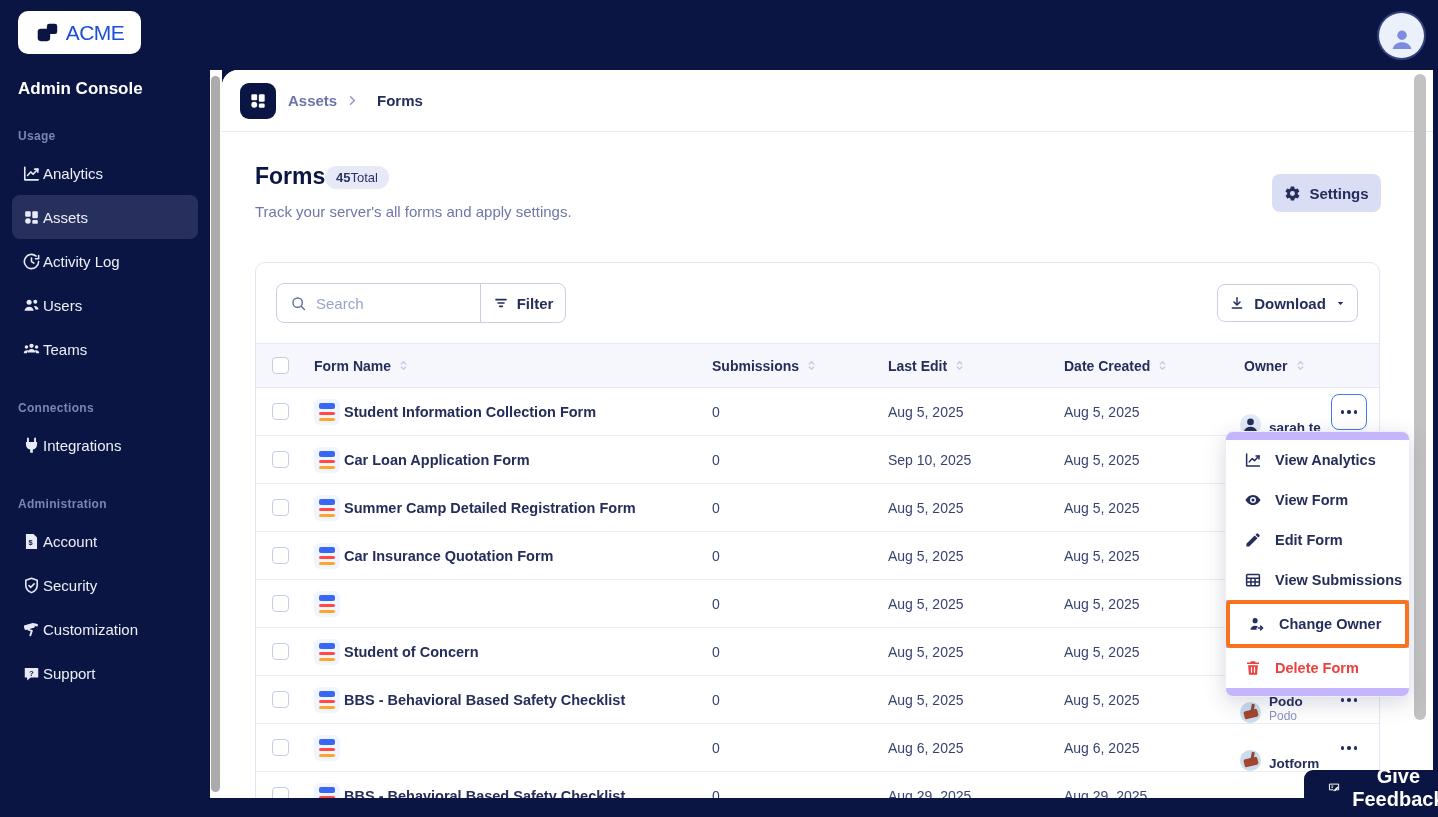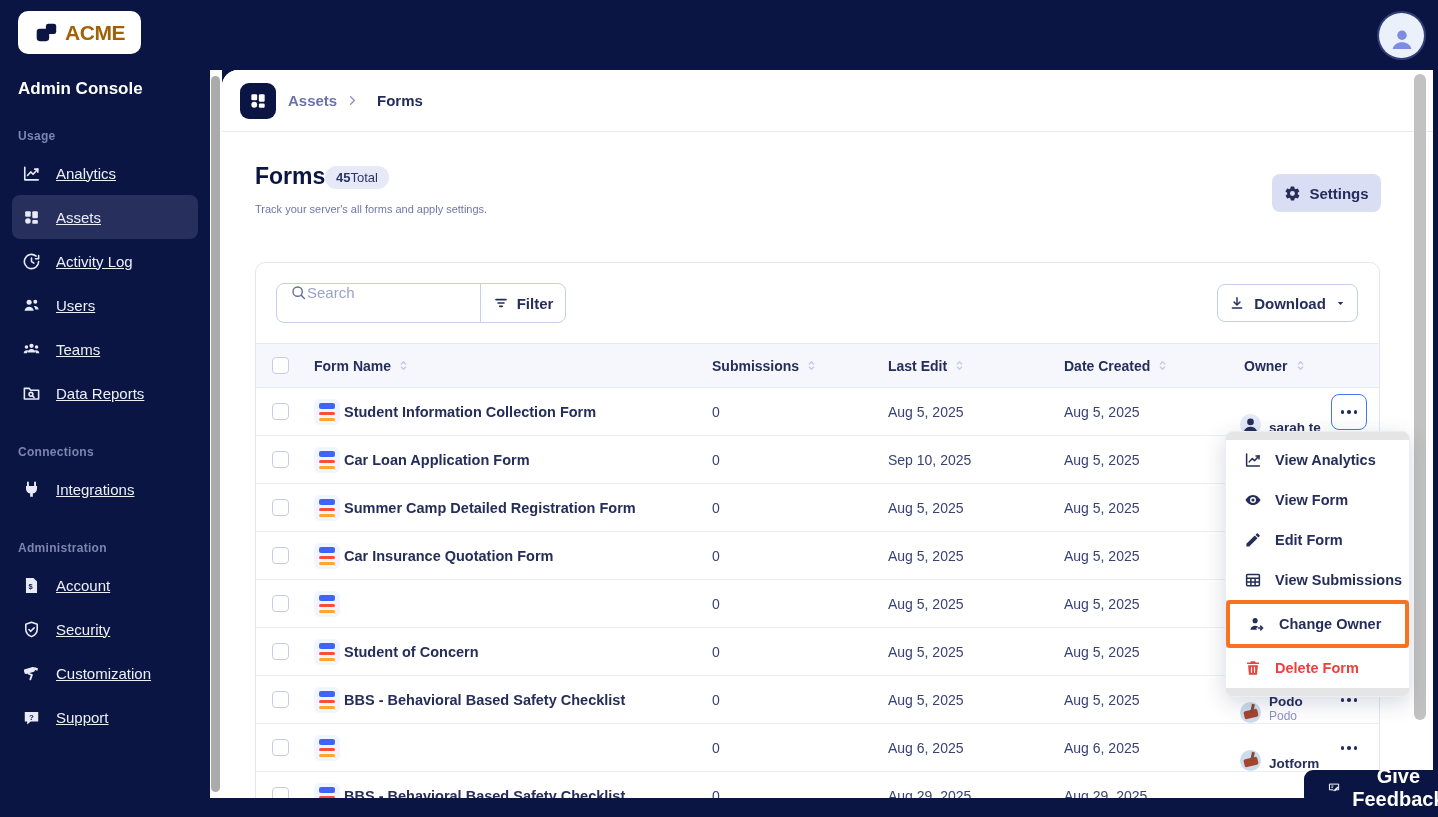--- a/index.html
+++ b/index.html
@@ -4,58 +4,58 @@
 <style>
   * { margin:0; padding:0; box-sizing:border-box; }
   html,body { width:1438px; height:817px; overflow:hidden; }
   body { font-family:"Liberation Sans", sans-serif; background:#0A1543; position:relative; color:#252D5B; }
   .icon svg { width:100%; height:100%; display:block; }
 
   
   .topbar { position:absolute; left:0; top:0; width:1438px; height:70px; background:#0A1543; z-index:30; }
   .logo { position:absolute; left:18px; top:11px; width:123px; height:43px; background:#fff; border-radius:10px; display:flex; align-items:center; justify-content:center; gap:5px; cursor:pointer; }
   .logo-icon { width:26px; height:26px; color:#0A1543; }
-  .logo-text { font-size:21px; font-weight:700; letter-spacing:-0.5px; color:#a16207; }
+  .logo-text { font-size:21px; font-weight:400; letter-spacing:-0.5px; color:#1d4ed8; }
   .topbar-avatar { position:absolute; left:1379px; top:13px; width:45px; height:45px; border-radius:50%; background:#EAF1FB; box-shadow:0 0 0 2px rgba(124,139,224,.35); display:flex; align-items:center; justify-content:center; overflow:hidden; cursor:pointer; }
   .topbar-avatar .icon { width:30px; height:30px; color:#7D8BE0; margin-top:6px; }
 
   
   .sidebar { position:absolute; left:0; top:53px; width:210px; height:747px; background:#0A1543; padding-top:26px; z-index:10; }
   .sidebar-title { margin-left:18px; font-size:17px; font-weight:700; color:#FFFFFF; }
   .nav-label { margin:30px 0 8px 18px; font-size:12px; font-weight:700; letter-spacing:.3px; color:#7C84B0; }
   .nav-items { list-style:none; padding:0 12px; }
-  .nav-item { height:44px; display:flex; align-items:center; gap:15px; padding-left:10px; border-radius:8px; color:#EDEFF7; cursor:pointer;text-decoration:underline; }
+  .nav-item { height:44px; display:flex; align-items:center; gap:2px; padding-left:10px; border-radius:8px; color:#EDEFF7; cursor:pointer; }
   .nav-item.active { background:#272F5C; }
   .nav-ic { width:19px; height:19px; color:#E8EBF7; flex:0 0 19px; }
   .nav-text { font-size:15px; font-weight:500; }
 
   .sidebar-scroll-track { position:absolute; left:210px; top:70px; width:12px; height:728px; background:#FDFDFD; z-index:11; }
   .sidebar-scroll-thumb { position:absolute; left:1px; top:6px; width:9px; height:716px; border-radius:5px; background:#ABABAB; }
 
   
   .main { position:absolute; left:222px; top:70px; width:1211px; height:747px; background:#fff; border-top-left-radius:16px; z-index:5; }
 
   .breadcrumb-bar { position:absolute; left:0; top:0; width:100%; height:62px; border-bottom:1px solid #E6E8F3; border-top-left-radius:16px; background:#fff; display:flex; align-items:center; }
   .crumb-icon { position:absolute; left:18px; top:13px; width:36px; height:36px; background:#0A1543; border-radius:9px; display:flex; align-items:center; justify-content:center; }
   .crumb-icon .icon { width:20px; height:20px; color:#fff; }
   .crumb-parent { position:absolute; left:66px; font-size:15px; font-weight:600; color:#6B73A8; cursor:pointer; }
   .crumb-sep { position:absolute; left:124px; width:13px; height:13px; color:#8E95BE; }
   .crumb-current { position:absolute; left:155px; font-size:15px; font-weight:700; color:#252D5B; }
 
   .page-title { position:absolute; left:33px; top:93px; font-size:23px; font-weight:800; color:#0A1543; }
   .title-badge { position:absolute; left:103px; top:96px; background:#E7E9F7; border-radius:13px; padding:4px 11px; font-size:13px; color:#2B3467; white-space:nowrap; }
   .title-badge b { font-weight:700; }
-  .page-subtitle { position:absolute; left:33px; top:133px; font-size:11px; color:#6F77A9; }
+  .page-subtitle { position:absolute; left:33px; top:133px; font-size:15px; color:#6F77A9; }
   .settings-btn { position:absolute; left:1050px; top:104px; width:109px; height:38px; background:#D9DEF5; border:none; border-radius:8px; display:flex; align-items:center; justify-content:center; gap:8px; font-size:15px; font-weight:600; color:#252D5B; cursor:pointer; font-family:inherit; }
   .settings-btn .icon { width:17px; height:17px; color:#252D5B; }
 
   
   .table-card { position:absolute; left:33px; top:192px; width:1125px; height:600px; background:#fff; border:1px solid #E3E6F2; border-radius:10px; }
   .search-filter { position:absolute; left:20px; top:20px; width:290px; height:40px; border:1px solid #C8CEE9; border-radius:8px; display:flex; background:#fff; }
-  .search-box { flex:1; display:flex; align-items:flex-start; gap:0; padding-left:13px; border-right:1px solid #C8CEE9; }
+  .search-box { flex:1; display:flex; align-items:center; gap:9px; padding-left:13px; border-right:1px solid #C8CEE9; }
   .search-box .icon { width:17px; height:17px; color:#646D9C; }
   .search-input { border:none; outline:none; width:140px; font-size:15px; font-family:inherit; color:#252D5B; }
   .search-input::placeholder { color:#9BA3CB; }
   .filter-btn { width:84px; border:none; background:none; display:flex; align-items:center; justify-content:center; gap:8px; font-size:15px; font-weight:600; color:#252D5B; cursor:pointer; font-family:inherit; border-radius:0 8px 8px 0; }
   .filter-btn .icon { width:16px; height:16px; color:#252D5B; }
   .download-btn { position:absolute; left:961px; top:21px; width:141px; height:38px; background:#fff; border:1px solid #C8CEE9; border-radius:8px; display:flex; align-items:center; justify-content:center; gap:9px; font-size:15px; font-weight:600; color:#252D5B; cursor:pointer; font-family:inherit; }
   .download-btn .icon { width:16px; height:16px; color:#252D5B; }
   .download-btn .caret { width:11px; height:11px; }
 
   .thead { position:absolute; left:0; top:80px; width:100%; height:45px; background:#F6F7FC; border-top:1px solid #E6E8F3; border-bottom:1px solid #E6E8F3; }
@@ -82,21 +82,21 @@
   .avatar.img::before { content:""; position:absolute; left:4px; top:8px; width:14px; height:8px; background:#A5442F; border-radius:2px; transform:rotate(-14deg); }
   .avatar.img::after { content:""; position:absolute; left:11px; top:2px; width:2.5px; height:9px; background:#8A4A3A; transform:rotate(12deg); }
   .owner-names { display:flex; flex-direction:column; overflow:hidden; }
   .owner-name { font-size:13.5px; font-weight:700; color:#252D5B; white-space:nowrap; overflow:hidden; max-width:58px; }
   .owner-sub { font-size:12px; color:#8A92C7; white-space:nowrap; }
   .dots { position:absolute; left:1075px; top:6px; width:36px; height:36px; border:none; background:none; border-radius:8px; display:flex; align-items:center; justify-content:center; gap:3px; color:#252D5B; cursor:pointer; }
   .dots i { width:3.5px; height:3.5px; border-radius:50%; background:currentColor; }
   .dots.active { border:1px solid #4277F6; background:#fff; }
 
   
-  .context-menu { position:absolute; left:1225px; top:431px; width:185px; background:#e5e5e5; border:1px solid #ECEEF7; border-radius:8px; box-shadow:0 6px 22px rgba(37,45,91,.18); padding:8px 0; z-index:45; }
+  .context-menu { position:absolute; left:1225px; top:431px; width:185px; background:#c4b5fd; border:1px solid #ECEEF7; border-radius:8px; box-shadow:0 6px 22px rgba(37,45,91,.18); padding:8px 0; z-index:45; }
   .menu-item-wrap { width:100%; }
   .menu-item { width:100%; height:40px; border:none; background:#fff; display:flex; align-items:center; gap:13px; padding-left:18px; font-size:14.5px; font-weight:600; color:#252D5B; cursor:pointer; font-family:inherit; text-align:left; }
   .menu-item .icon { width:18px; height:18px; color:#252D5B; flex:0 0 18px; }
   .menu-item-wrap.highlight { border:4px solid #F7731F; border-radius:4px; }
   .menu-item.danger, .menu-item.danger .icon { color:#E9423F; }
 
   
   .main-scroll-thumb { position:absolute; left:1414px; top:74px; width:12px; height:646px; background:#C2C2C2; border-radius:6px; z-index:35; cursor:pointer; }
   .bottom-strip { position:absolute; left:0; top:798px; width:1438px; height:19px; background:#0A1543; z-index:40; }
   .feedback-btn { position:absolute; left:1304px; top:770px; height:36px; padding:0 24px; background:#0A1543; border:none; border-radius:9px; display:flex; align-items:center; gap:9px; color:#fff; font-size:20px; font-weight:600; z-index:50; cursor:pointer; font-family:inherit; }
@@ -179,30 +179,20 @@
               <svg xmlns="http://www.w3.org/2000/svg" viewBox="0 0 24 24" fill="currentColor">
                 <circle cx="12" cy="7.3" r="2.7"></circle>
                 <circle cx="5.6" cy="8.8" r="2.2"></circle>
                 <circle cx="18.4" cy="8.8" r="2.2"></circle>
                 <path d="M12 11.3c2.7 0 4.8 1.7 4.8 4.4H7.2c0-2.7 2.1-4.4 4.8-4.4z"></path>
                 <path d="M2.2 16.8c0-2.2 1.7-3.7 3.9-3.7.7 0 1.3.1 1.9.4-1.1 1-1.7 2.1-1.7 3.3z"></path>
                 <path d="M21.8 16.8c0-2.2-1.7-3.7-3.9-3.7-.7 0-1.3.1-1.9.4 1.1 1 1.7 2.1 1.7 3.3z"></path>
               </svg>
             </span>
             <span class="nav-text">Teams</span>
-          </li>
-          <li class="nav-item">
-            <span class="icon nav-ic">
-              <svg xmlns="http://www.w3.org/2000/svg" viewBox="0 0 24 24" fill="none" stroke="currentColor" stroke-width="2" stroke-linejoin="round">
-                <path d="M3 5.5h6l2 2.3h10V19H3z"></path>
-                <circle cx="11.3" cy="13" r="2.4"></circle>
-                <path d="M13.2 14.9l2 2" stroke-linecap="round"></path>
-              </svg>
-            </span>
-            <span class="nav-text">Data Reports</span>
           </li>
         </ul>
         <div class="nav-label">Connections</div>
         <ul class="nav-items">
           <li class="nav-item">
             <span class="icon nav-ic">
               <svg xmlns="http://www.w3.org/2000/svg" viewBox="0 0 24 24" fill="currentColor">
                 <path d="M7.5 3v4.5M16.5 3v4.5" stroke="currentColor" stroke-width="2.4" stroke-linecap="round" fill="none"></path>
                 <path d="M5 7.5h14v2.8a7 7 0 0 1-5.3 6.8V21h-3.4v-3.9A7 7 0 0 1 5 10.3z"></path>
               </svg>

